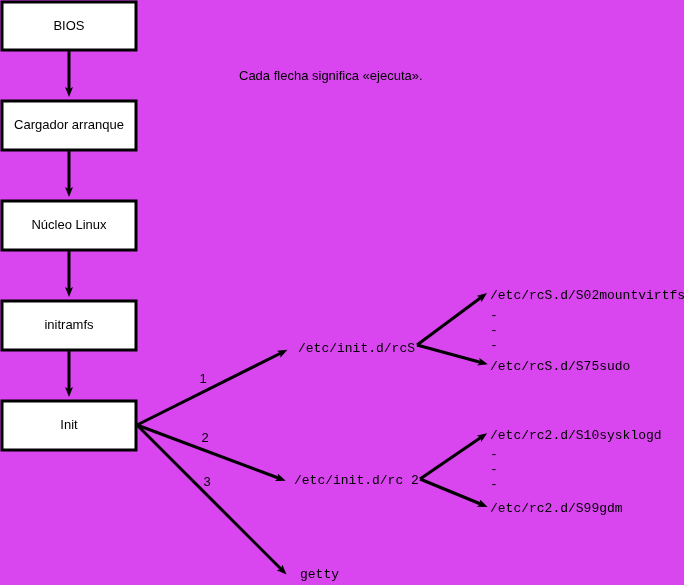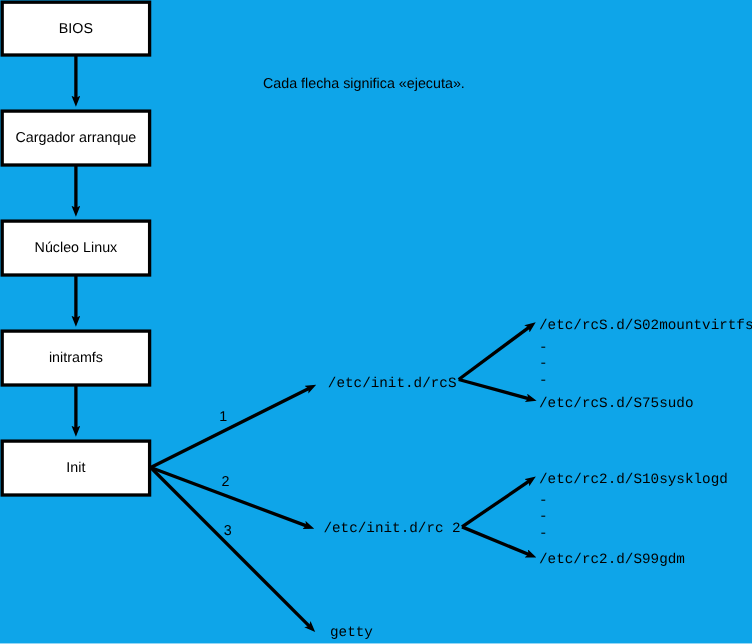--- a/index.html
+++ b/index.html
@@ -10,21 +10,21 @@
   body {
     width: 684px;
     height: 585px;
     overflow: hidden;
     font-family: "Liberation Sans", sans-serif;
   }
   #diagram-root {
     position: relative;
     width: 684px;
     height: 585px;
-    background: #0ea5e9;
+    background: #d946ef;
   }
   svg.diagram-canvas {
     position: absolute;
     top: 0;
     left: 0;
     width: 684px;
     height: 585px;
     display: block;
   }
   .node-box {

